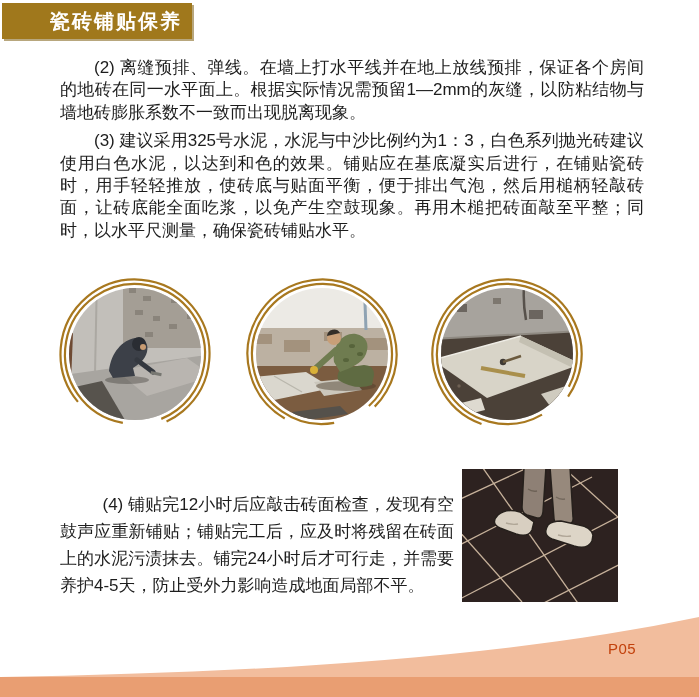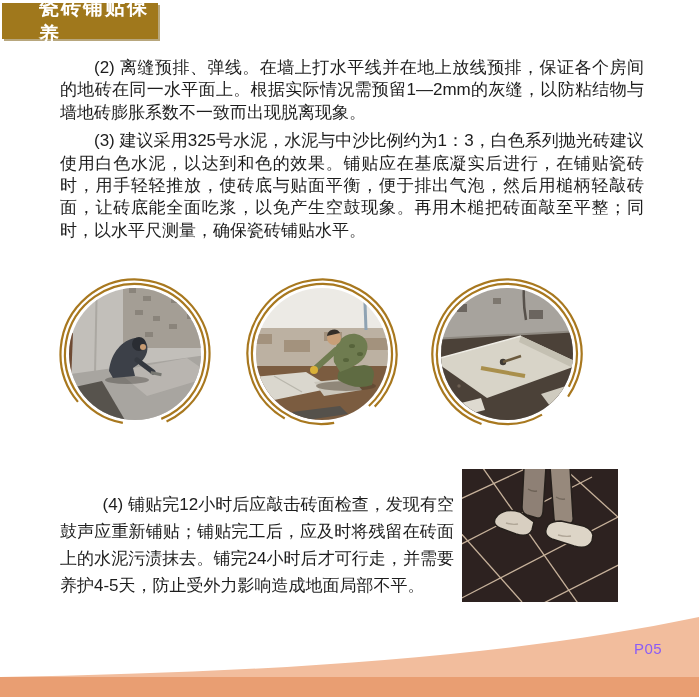--- a/index.html
+++ b/index.html
@@ -2,23 +2,23 @@
 <html><head>
 <meta charset="utf-8">
 <style>
   html,body { margin:0; padding:0; background:#ffffff; }
   .page {
     position:relative; width:699px; height:697px; background:#ffffff;
     overflow:hidden; font-family:"Liberation Sans", sans-serif; color:#1d1d1d;
   }
   
   .banner {
-    position:absolute; left:2px; top:3px; width:156px; height:36px;
+    position:absolute; left:2px; top:3px; width:190px; height:36px;
     background:#a0781c; color:#ffffff; display:flex; align-items:center;
-    padding-left:37px; box-sizing:border-box;
+    padding-left:48px; box-sizing:border-box;
     font-size:20px; font-weight:600; letter-spacing:2px;
     box-shadow:2px 2px 0 rgba(126,94,18,.55);
   }
   
   .text-main {
     position:absolute; left:60px; top:57px; width:584px;
     font-size:17px; line-height:22.4px; text-align:justify;
   }
   .text-main p { margin:0 0 6px 0; text-indent:2em; }
   .text-bottom {
@@ -27,21 +27,21 @@
   }
   .text-bottom p { margin:0; text-indent:2.5em; }
   
   .circle-fig { position:absolute; top:276px; width:156px; height:156px; margin:0; }
   .fig-1 { left:57px; } .fig-2 { left:244px; } .fig-3 { left:429px; }
   
   .illustration { position:absolute; left:462px; top:469px; width:156px; height:133px; }
   
   .footer-svg { position:absolute; left:0; top:607px; width:699px; height:90px; }
   .page-number {
-    position:absolute; left:634px; top:640px; font-size:15px; color:#8b5cf6;
+    position:absolute; left:608px; top:640px; font-size:15px; color:#c2410c;
     letter-spacing:0.5px;
   }
 </style>
 </head>
 <body>
 
 <div class="page">
 
   <div class="banner">
     <span>瓷砖铺贴保养</span>

